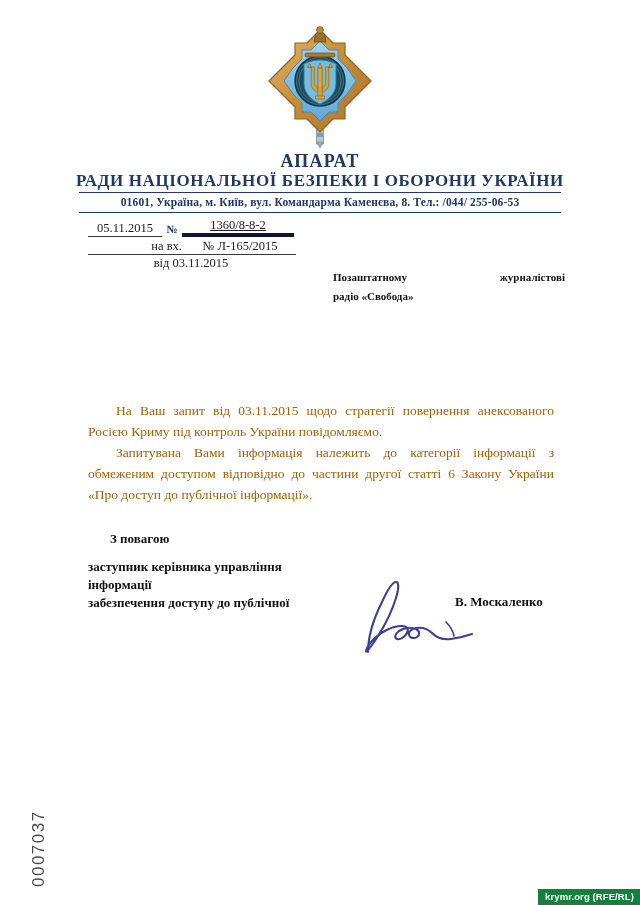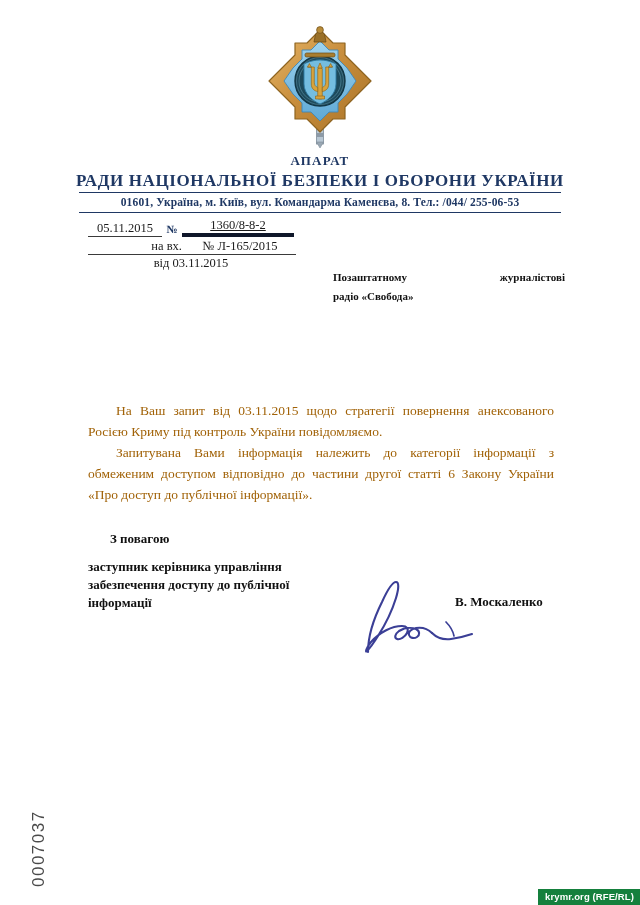--- a/index.html
+++ b/index.html
@@ -38,21 +38,21 @@
 
   
   .letterhead {
     position: absolute;
     left: 0;
     top: 152px;
     width: 640px;
     text-align: center;
   }
   .lh-line1 {
-    font-size: 13px;
+    font-size: 18px;
     font-weight: bold;
     letter-spacing: 1.2px;
     color: #1f3864;
     line-height: 18px;
   }
   .lh-line2 {
     font-size: 17px;
     font-weight: bold;
     letter-spacing: 0.6px;
     color: #1f3864;
@@ -330,22 +330,22 @@
   </div>
 
   <div class="body-text">
     <p>На Ваш запит від 03.11.2015 щодо стратегії повернення анексованого Росією Криму під контроль України повідомляємо.</p>
     <p>Запитувана Вами інформація належить до категорії інформації з обмеженим доступом відповідно до частини другої статті 6 Закону України «Про доступ до публічної інформації».</p>
   </div>
 
   <div class="sig-regards">З повагою</div>
   <div class="sig-title">
     <div>заступник керівника управління</div>
+    <div>інформації</div>
     <div>забезпечення доступу до публічної</div>
-    <div>інформації</div>
   </div>
 
   <svg class="signature-ink" viewBox="0 0 120 78">
     <g fill="none" stroke="#3b3f96" stroke-linecap="round" stroke-linejoin="round">
       <path d="M10 74 C10 58 16 40 24 24 C29 13 34 4 38 4 C41 4 41 10 38 20
                C34 33 27 47 20 58 C15 66 11 71 9 73 C7 75 8 70 13 64
                C22 54 34 48 44 48 C49 48 51 51 49 55 C47 59 42 62 39 61
                C36 60 37 56 41 53 C46 50 53 49 58 51 C62 53 62 57 59 59
                C56 61 52 60 51 57 C50 54 53 51 58 50 C64 49 70 51 74 55" stroke-width="2.1"></path>
       <path d="M74 55 C79 60 85 62 93 61 C101 60 108 58 114 56" stroke-width="2.1"></path>

